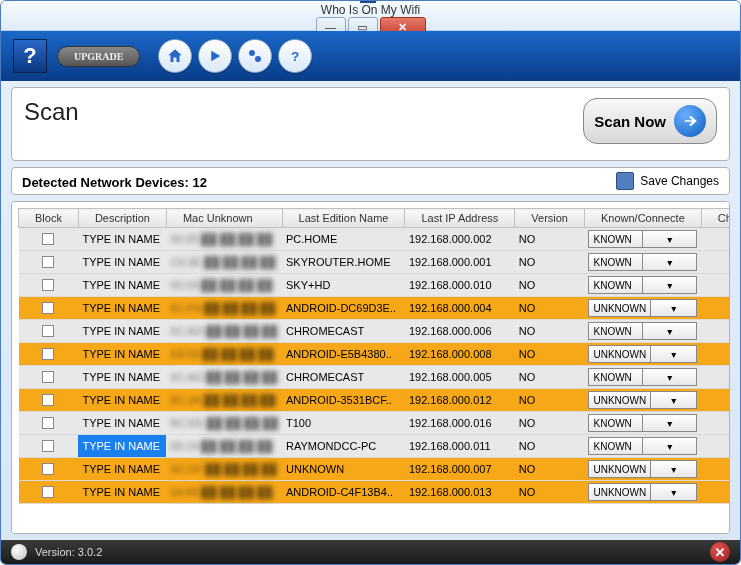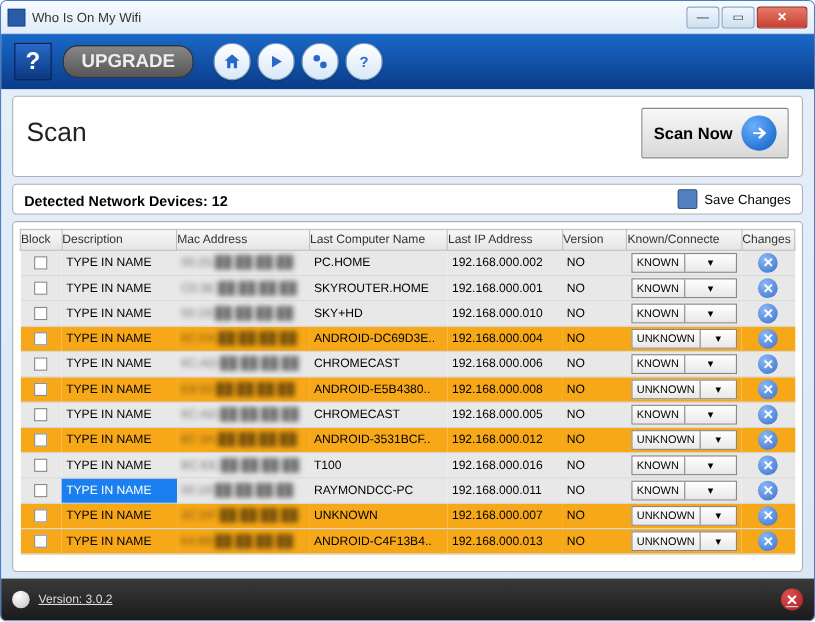--- a/index.html
+++ b/index.html
@@ -20,20 +20,21 @@
     flex-direction: column;
     overflow: hidden;
   }
   .titlebar {
     height: 30px;
     background: linear-gradient(#f6fbff, #e0ecf8);
     display: flex;
     align-items: center;
     padding: 0 6px;
     border-bottom: 1px solid #b8cde4;
+    flex-direction: column;
   }
   .titlebar .appicon {
     width: 16px; height: 16px;
     background: #2a5ca8;
     border: 1px solid #1a4a90;
     margin-right: 6px;
   }
   .titlebar .title { font-size: 12px; color: #333; flex: 1; }
   .winbtns { display: flex; gap: 2px; }
   .winbtn {
@@ -70,48 +71,48 @@
     color: #fff; font-size: 21px; font-weight: 500;
     text-shadow: 0 1px 2px rgba(0,0,0,0.4);
     flex: 1;
   }
   .upgrade-btn {
     background: linear-gradient(#888, #555);
     color: #eee;
     border: 1px solid #333;
     border-radius: 14px;
     padding: 4px 16px;
-    font-size: 17px;
+    font-size: 10px;
     font-weight: bold;
     margin-right: 8px;
+    font-family: Liberation Serif, serif;
   }
   .hdr-btns { display: flex; gap: 6px; }
   .hdr-btn {
     width: 34px; height: 34px;
     border-radius: 17px;
     background: linear-gradient(#fff, #d8e8f8);
     border: 1px solid #80a0c0;
     display: flex; align-items: center; justify-content: center;
     box-shadow: 0 1px 2px rgba(0,0,0,0.2);
   }
   .hdr-btn svg { width: 18px; height: 18px; }
   .scan-row {
     background: #fff;
     margin: 6px 10px 0 10px;
     border: 1px solid #b0b0b0;
     border-radius: 4px;
     padding: 10px 12px 16px;
     display: flex;
-    align-items: center;
   }
   .scan-row .scan-label { font-size: 24px; color: #222; flex: 1; }
   .scan-now-btn {
     display: flex; align-items: center; gap: 8px;
     border: 1px solid #888;
-    border-radius: 2px;
+    border-radius: 14px;
     background: linear-gradient(#f8f8f8, #d8d8d8);
     padding: 6px 10px;
     font-size: 15px; font-weight: bold;
   }
   .scan-now-btn .arrow {
     width: 32px; height: 32px;
     border-radius: 16px;
     background: radial-gradient(circle at 35% 30%, #6bb0ff, #0a5cc0);
     display: flex; align-items: center; justify-content: center;
   }
@@ -142,21 +143,21 @@
     border: 1px solid #b0b0b0;
     border-radius: 4px;
     padding: 6px;
     flex: 1;
     overflow: auto;
   }
   table { border-collapse: collapse; width: 100%; font-size: 11px; }
   thead th {
     background: linear-gradient(#f8f8f8, #e4e4e4);
     border: 1px solid #c0c0c0;
-    padding: 3px 0;
+    padding: 3px 16px;
     text-align: left;
     font-weight: normal;
     color: #333;
     white-space: nowrap;
   }
   tbody td {
     border-bottom: 1px solid #d8d8d8;
     padding: 2px 4px;
     height: 21px;
     white-space: nowrap;
@@ -185,27 +186,26 @@
     display: flex; align-items: center; justify-content: center;
   }
   .remove-btn {
     width: 18px; height: 18px;
     border-radius: 9px;
     background: radial-gradient(circle at 35% 30%, #8ab8f8, #3a70c8);
     display: flex; align-items: center; justify-content: center;
     color: #fff; font-size: 12px; font-weight: bold; margin: 0 auto;
   }
   .statusbar {
-    height: 38px;
+    height: 24px;
     background: linear-gradient(#3a3a3a, #1a1a1a);
     display: flex; align-items: center;
     padding: 0 10px;
     color: #ddd; font-size: 11px;
     gap: 8px;
-    text-decoration: underline;
   }
   .statusbar .dot {
     width: 16px; height: 16px; border-radius: 8px;
     background: radial-gradient(circle at 35% 30%, #fff, #c0c0c0);
   }
   .statusbar .closebtn {
     width: 20px; height: 20px; border-radius: 10px;
     background: radial-gradient(circle at 35% 30%, #e05050, #a02020);
     color: #fff; font-weight: bold;
     display: flex; align-items: center; justify-content: center;
@@ -277,22 +277,22 @@
       <span>Save Changes</span>
     </div>
   </div>
 
   <div class="table-wrap">
     <table>
       <thead>
         <tr>
           <th style="width:36px">Block</th>
           <th style="width:100px">Description</th>
-          <th style="width:100px">Mac Address</th>
-          <th style="width:120px">Last Computer Name</th>
+          <th style="width:100px">Mac Unknown</th>
+          <th style="width:120px">Last Edition Name</th>
           <th style="width:100px">Last IP Address</th>
           <th style="width:56px">Version</th>
           <th style="width:100px">Known/Connecte</th>
           <th style="width:46px">Changes</th>
         </tr>
       </thead>
       <tbody id="device-rows">
           <tr class="known">
     <td style="text-align:center">
               <span class="chk"></span>

